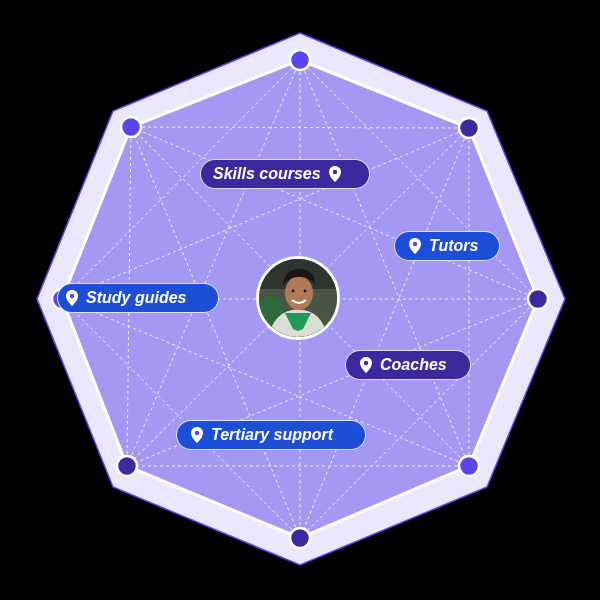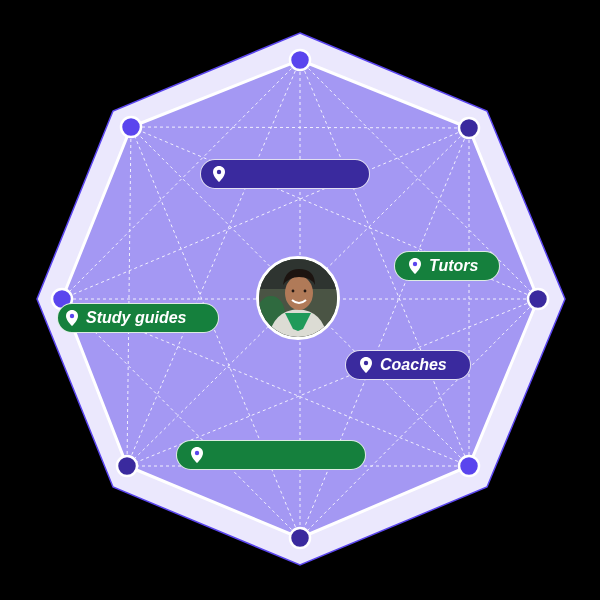--- a/index.html
+++ b/index.html
@@ -7,21 +7,21 @@
   svg.bg { position:absolute; left:0; top:0; }
   .pill {
     position:absolute; height:30px; border-radius:15px;
     display:flex; align-items:center; gap:8px;
     padding:0 14px; box-sizing:border-box;
     color:#fff; font-weight:bold; font-style:italic; font-size:16px;
     border:1.5px solid rgba(255,255,255,0.85);
     white-space:nowrap;
   }
   .pill.dark { background:#3a2a9e; }
-  .pill.light { background:#15803d;margin-top:20px; }
+  .pill.light { background:#1d4ed8; }
   .pin { width:12px; height:16px; display:inline-block; flex:none; }
   .avatar {
     position:absolute; left:256px; top:256px; width:84px; height:84px;
     border-radius:50%; border:3px solid #fff; box-sizing:border-box;
     overflow:hidden; background:#3d4a3c;
   }
 </style>
 </head>
 <body>
 
@@ -75,20 +75,21 @@
     <path d="M26 54 L52 54 L44 70 L39 72 L34 70 Z" fill="#1f9a5a"></path>
     <ellipse cx="40" cy="34" rx="14" ry="17" fill="#b07a58"></ellipse>
     <path d="M24 26 Q26 10 40 10 Q56 10 56 26 Q52 18 40 18 Q30 18 24 26 Z" fill="#1c1410"></path>
     <path d="M33 41 Q40 47 47 41" stroke="#fff" stroke-width="2" fill="none"></path>
     <circle cx="34" cy="32" r="1.4" fill="#231712"></circle>
     <circle cx="46" cy="32" r="1.4" fill="#231712"></circle>
   </svg>
 </div>
 
 <div class="pill dark" style="left:200px; top:159px; width:170px; padding-left:12px;">
+  <span>Skills courses</span>
   <svg class="pin" viewBox="0 0 12 16">
       <path d="M6 0C2.7 0 0 2.6 0 5.9 0 10.3 6 16 6 16s6-5.7 6-10.1C12 2.6 9.3 0 6 0z" fill="#fff"></path>
       <circle cx="6" cy="6" r="2.2" fill="#3a2a9e"></circle>
     </svg>
 </div>
 
 <div class="pill light" style="left:394px; top:231px; width:106px;">
   <svg class="pin" viewBox="0 0 12 16">
       <path d="M6 0C2.7 0 0 2.6 0 5.9 0 10.3 6 16 6 16s6-5.7 6-10.1C12 2.6 9.3 0 6 0z" fill="#fff"></path>
       <circle cx="6" cy="6" r="2.2" fill="#5a45ee"></circle>
@@ -110,13 +111,14 @@
       <circle cx="6" cy="6" r="2.2" fill="#3a2a9e"></circle>
     </svg>
   <span>Coaches</span>
 </div>
 
 <div class="pill light" style="left:176px; top:420px; width:190px;">
   <svg class="pin" viewBox="0 0 12 16">
       <path d="M6 0C2.7 0 0 2.6 0 5.9 0 10.3 6 16 6 16s6-5.7 6-10.1C12 2.6 9.3 0 6 0z" fill="#fff"></path>
       <circle cx="6" cy="6" r="2.2" fill="#5a45ee"></circle>
     </svg>
+  <span>Tertiary support</span>
 </div>
 
 </body></html>

